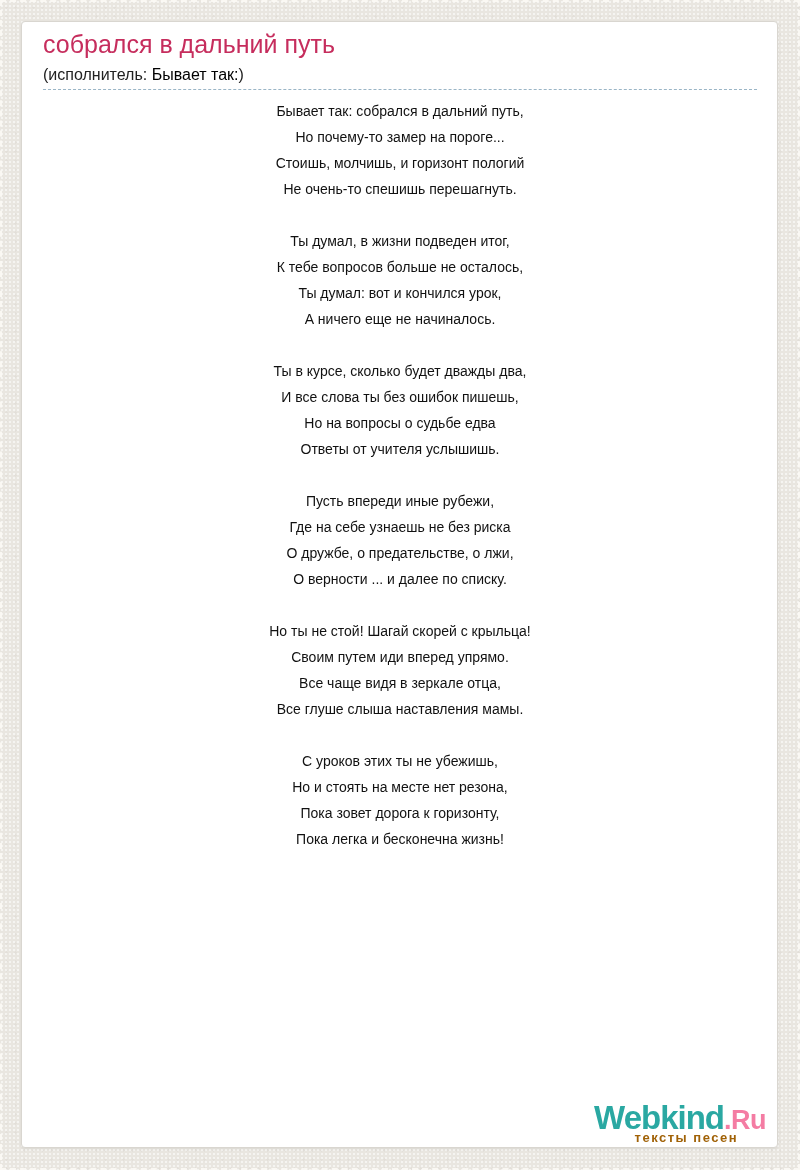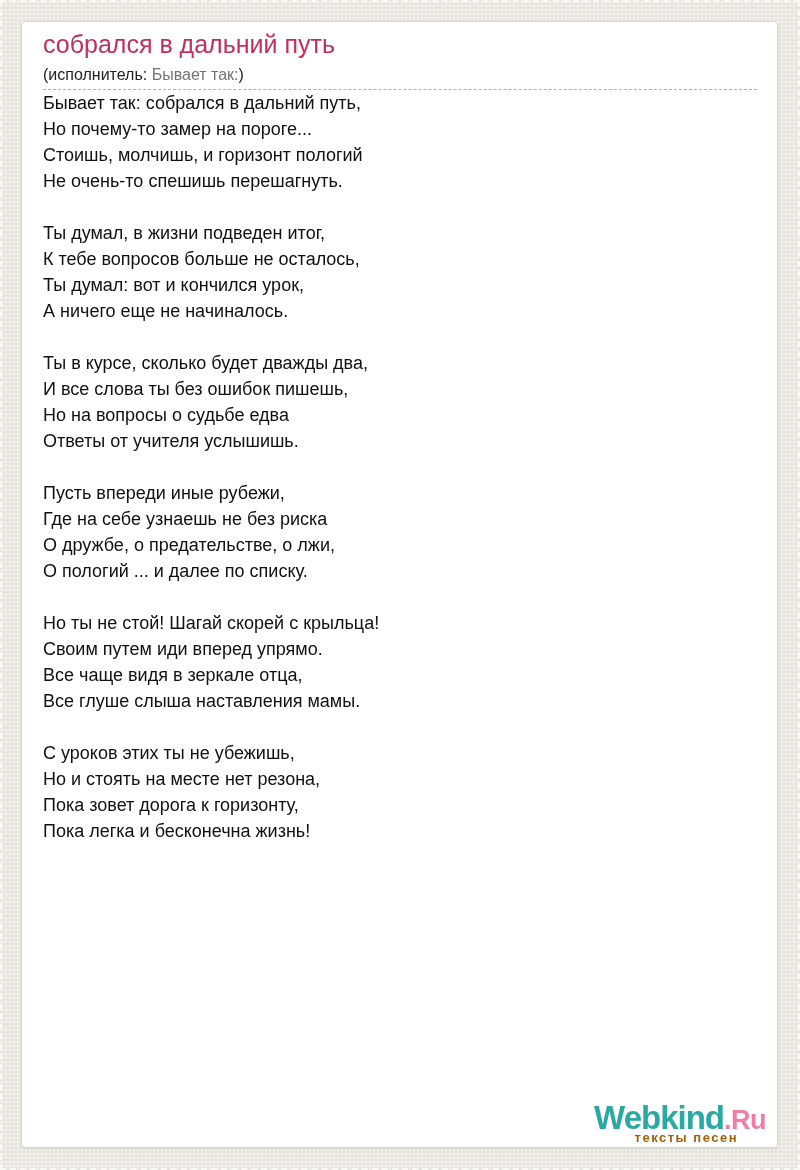--- a/index.html
+++ b/index.html
@@ -47,29 +47,30 @@
     letter-spacing: 0;
   }
   .artist-line {
     font-size: 16px;
     line-height: 19px;
     color: #222222;
     padding-bottom: 5px;
     border-bottom: 1px dashed #9ab5c6;
   }
   .artist-link {
-    color: #737373;
+    color: #000000;
     text-decoration: none;
     cursor: pointer;
   }
   .lyrics {
-    margin-top: 0;
-    font-size: 18px;
+    margin-top: 8px;
+    font-size: 14px;
     line-height: 26px;
     color: #111111;
+    text-align: center;
   }
   .stanza {
     margin: 0 0 26px 0;
     white-space: pre-line;
   }
   .logo {
     position: absolute;
     right: 11px;
     bottom: 3px;
     text-align: right;
@@ -121,21 +122,21 @@
 К тебе вопросов больше не осталось,
 Ты думал: вот и кончился урок,
 А ничего еще не начиналось.</p>
       <p class="stanza">Ты в курсе, сколько будет дважды два,
 И все слова ты без ошибок пишешь,
 Но на вопросы о судьбе едва
 Ответы от учителя услышишь.</p>
       <p class="stanza">Пусть впереди иные рубежи,
 Где на себе узнаешь не без риска
 О дружбе, о предательстве, о лжи,
-О пологий ... и далее по списку.</p>
+О верности ... и далее по списку.</p>
       <p class="stanza">Но ты не стой! Шагай скорей с крыльца!
 Своим путем иди вперед упрямо.
 Все чаще видя в зеркале отца,
 Все глуше слыша наставления мамы.</p>
       <p class="stanza">С уроков этих ты не убежишь,
 Но и стоять на месте нет резона,
 Пока зовет дорога к горизонту,
 Пока легка и бесконечна жизнь!</p>
     </div>
 

